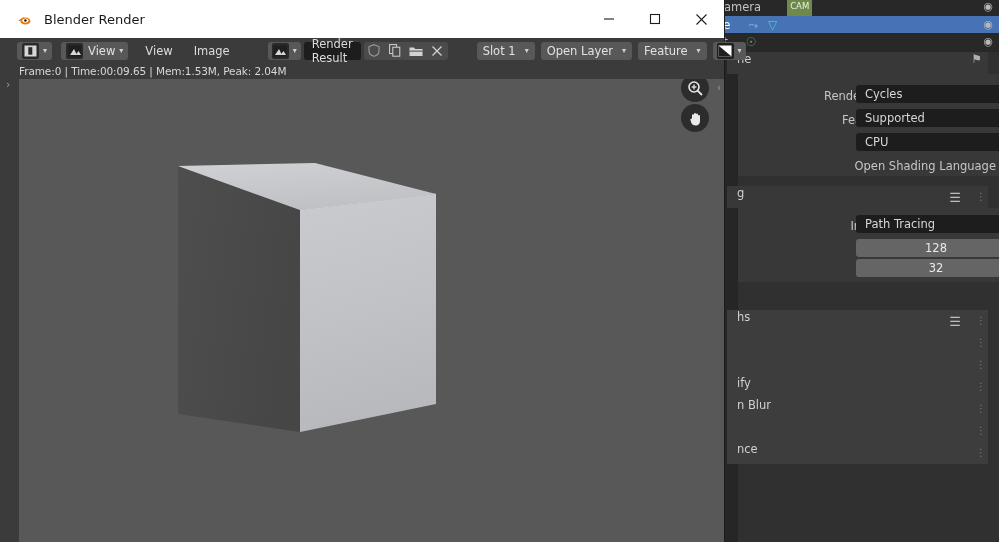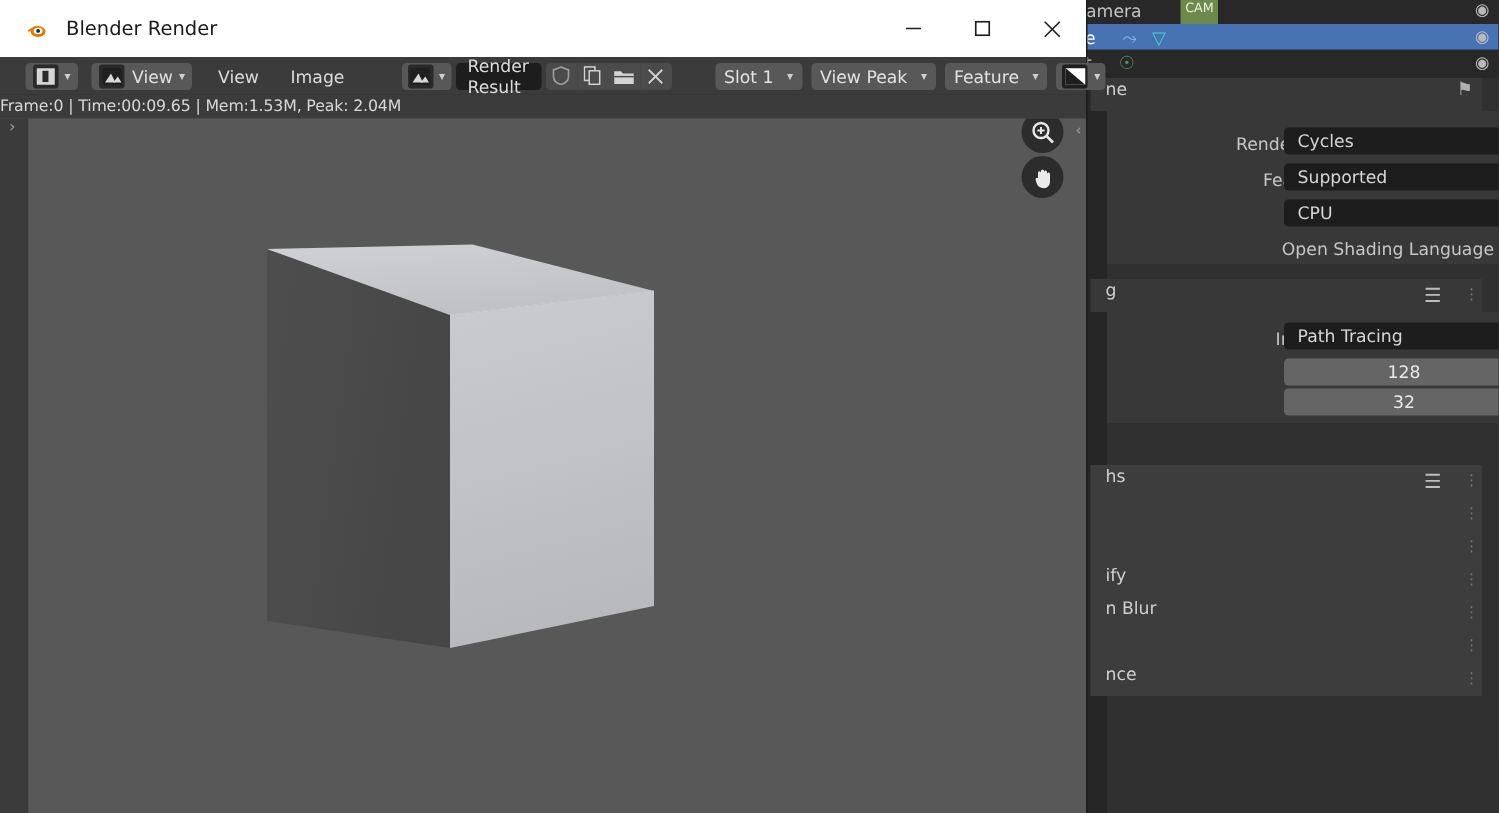--- a/index.html
+++ b/index.html
@@ -129,21 +129,21 @@
     font-size:11.5px; color:#e2e2e2; margin-left:6px;
     justify-content:space-between; white-space:nowrap;
   }
   .drop .cv { margin-left:9px; font-size:8px; color:#cfcfcf; }
 
   
   #infobar {
     position:absolute; left:0; top:63px; width:724px; height:16px;
     background:#3b3b3b; display:flex; align-items:center;
   }
-  #infotext { font-size:10.5px; color:#d8d8d8;
+  #infotext { margin-left:19px; font-size:10.5px; color:#d8d8d8;
               font-family:"DejaVu Sans","Liberation Sans",sans-serif;
               letter-spacing:-.1px; }
 
   
   #canvas {
     position:absolute; left:0; top:79px; width:724px; height:463px;
     background:#585858; overflow:hidden;
   }
   #canvas-left { position:absolute; left:0; top:0; width:19px; height:463px;
                  background:#3b3b3b; }
@@ -391,21 +391,21 @@
           <line x1="10.5" y1="1.5" x2="1.5" y2="10.5" stroke="#d2d2d2" stroke-width="1.2"></line>
         </svg>
       </div>
     </div>
 
     <div class="drop" style="margin-left:29px;width:64px">
       <span>Slot 1</span>
       <span class="cv">▾</span>
     </div>
     <div class="drop" style="margin-left:6px;width:93px">
-      <span>View Peak</span>
+      <span>Open Layer</span>
       <span class="cv">▾</span>
     </div>
     <div class="drop" style="margin-left:6px;width:81px">
       <span>Feature</span>
       <span class="cv">▾</span>
     </div>
     <div class="hbtn" style="margin-left:6px;padding:0 4px">
       <span class="icobox" style="background:#1f1f1f">
         <svg width="14" height="12" viewBox="0 0 14 12">
           <rect x="0.5" y="0.5" width="13" height="11" fill="#ffffff"></rect>

